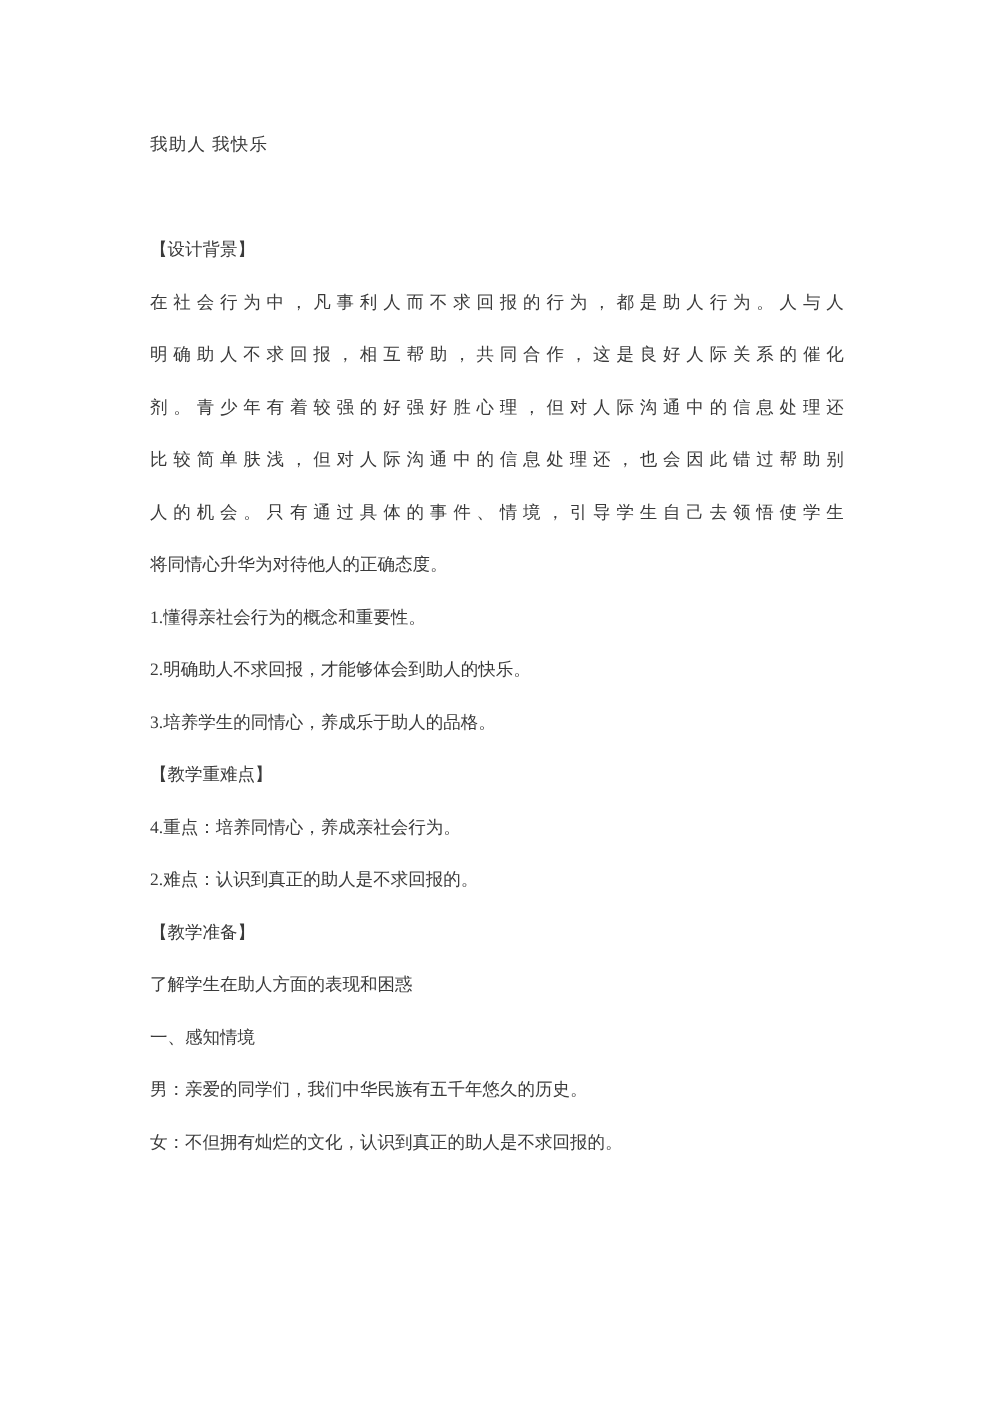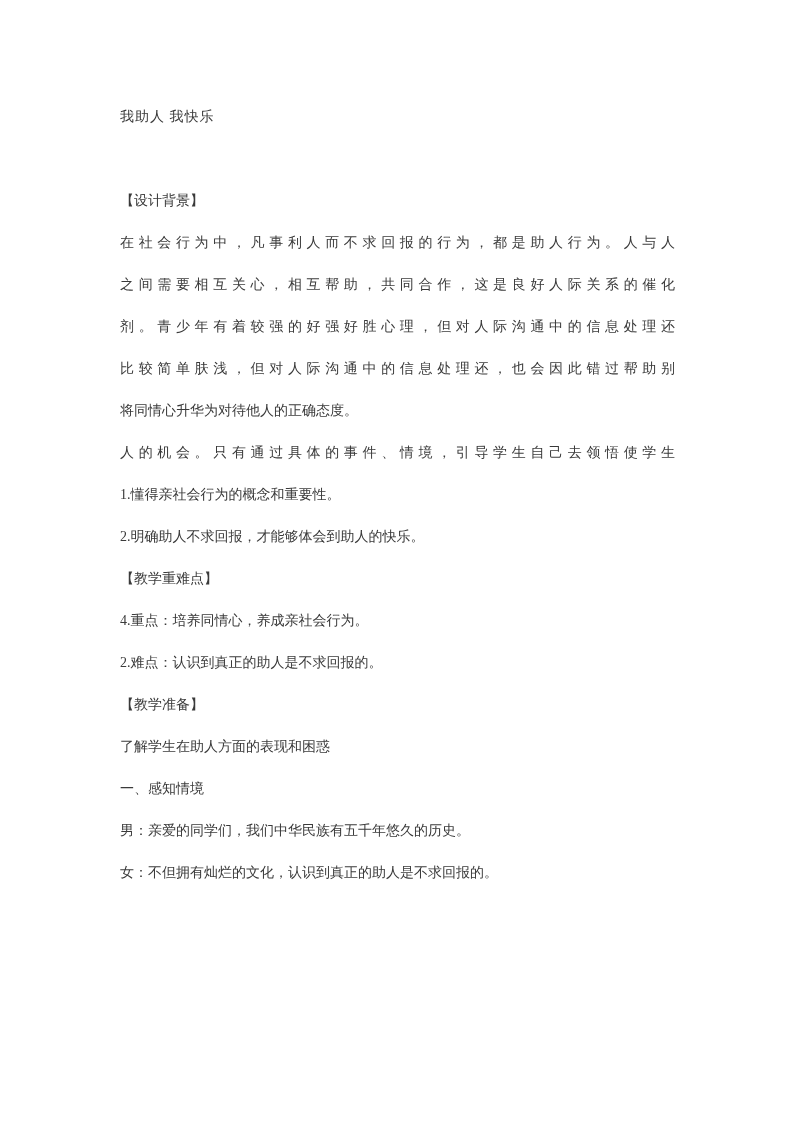--- a/index.html
+++ b/index.html
@@ -45,29 +45,30 @@
 <div class="page">
   <div class="content">
 
     <div class="line title">我助人 我快乐</div>
 
     <div class="line blank"></div>
 
     <div class="line">【设计背景】</div>
 
     <div class="line j">在社会行为中，凡事利人而不求回报的行为，都是助人行为。人与人</div>
-    <div class="line j">之间需要相互关心，相互帮助，共同合作，这是良好人际关系的催化</div>
+    <div class="line j">明确助人不求回报，相互帮助，共同合作，这是良好人际关系的催化</div>
     <div class="line j">剂。青少年有着较强的好强好胜心理，但对人际沟通中的信息处理还</div>
     <div class="line j">比较简单肤浅，但对人际沟通中的信息处理还，也会因此错过帮助别</div>
+    <div class="line j">人的机会。只有通过具体的事件、情境，引导学生自己去领悟使学生</div>
     <div class="line">将同情心升华为对待他人的正确态度。</div>
-    <div class="line j">人的机会。只有通过具体的事件、情境，引导学生自己去领悟使学生</div>
 
 
     <div class="line">1.懂得亲社会行为的概念和重要性。</div>
     <div class="line">2.明确助人不求回报，才能够体会到助人的快乐。</div>
+    <div class="line">3.培养学生的同情心，养成乐于助人的品格。</div>
 
     <div class="line">【教学重难点】</div>
 
     <div class="line">4.重点：培养同情心，养成亲社会行为。</div>
     <div class="line">2.难点：认识到真正的助人是不求回报的。</div>
 
     <div class="line">【教学准备】</div>
 
     <div class="line">了解学生在助人方面的表现和困惑</div>
 

